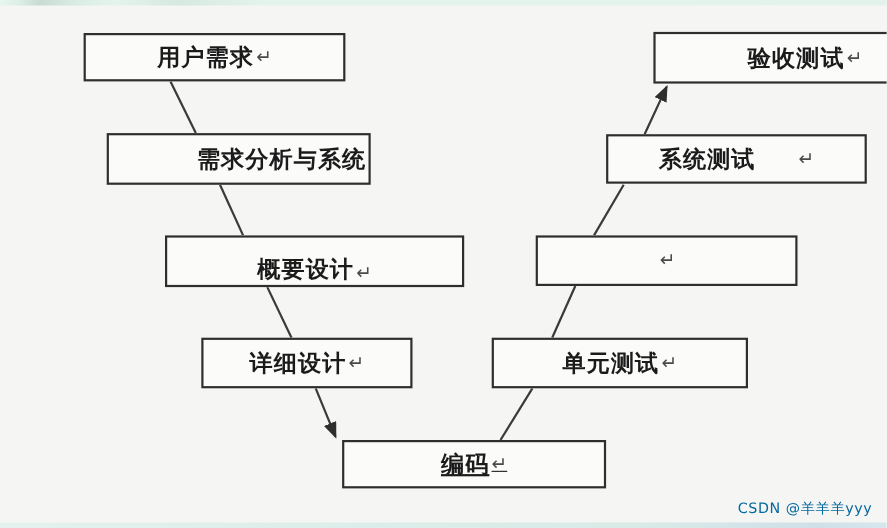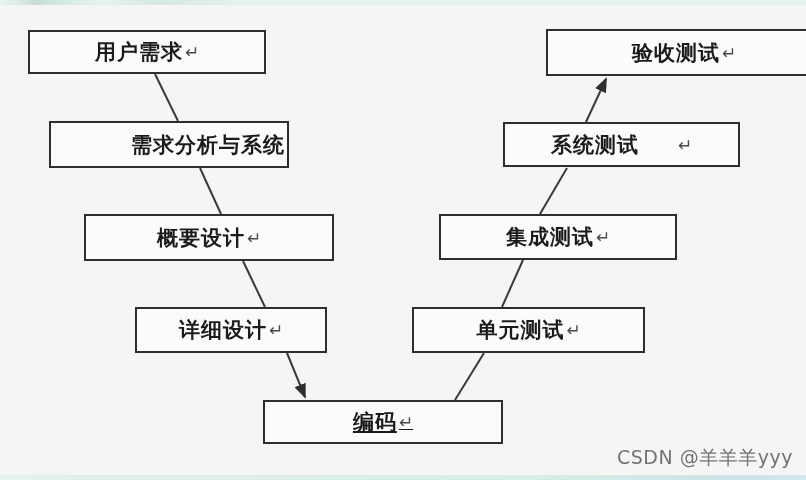--- a/index.html
+++ b/index.html
@@ -30,42 +30,43 @@
     border:2px solid #2e2e2e;
     background:#fbfbfa;
     display:flex;
     align-items:center;
     justify-content:center;
     font-size:21px;
     font-weight:bold;
     color:#1b1b1b;
     letter-spacing:1px;
     white-space:nowrap;
+    margin-left:48px;
   }
   .node .mark{
     font-size:17px;
     font-weight:normal;
     color:#4a4a4a;
     margin-left:2px;
     letter-spacing:0;
   }
   .n1{left:28px;top:30px;width:238px;height:44px;}
   .n2{left:49px;top:121px;width:240px;height:47px;justify-content:flex-end;}
-  .n3{left:84px;top:214px;width:250px;height:47px;}
+  .n3{left:102px;top:214px;width:272px;height:47px;align-items:flex-end;}
   .n4{left:135px;top:307px;width:192px;height:46px;}
   .n5{left:263px;top:400px;width:240px;height:44px;text-decoration:underline;}
-  .n6{left:412px;top:307px;width:233px;height:46px;}
+  .n6{left:399px;top:307px;width:233px;height:46px;}
   .n7{left:439px;top:214px;width:238px;height:46px;}
   .n8{left:503px;top:122px;width:237px;height:45px;gap:37px;}
   .n9{left:546px;top:29px;width:276px;height:47px;}
   .watermark{
     position:absolute;
     right:13px;bottom:9px;
-    font-size:19px;
-    color:#737373;
+    font-size:13px;
+    color:#0369a1;
     letter-spacing:0.5px;
   }
 </style>
 </head>
 <body>
 
 <div class="stage">
 
   <div class="strip-top"></div>
 
@@ -111,21 +112,20 @@
     <span class="lbl">编码</span>
       <span class="mark">↵</span>
   </div>
 
   <div class="node n6">
     <span class="lbl">单元测试</span>
       <span class="mark">↵</span>
   </div>
 
   <div class="node n7">
-    <span class="lbl">集成测试</span>
       <span class="mark">↵</span>
   </div>
 
   <div class="node n8">
     <span class="lbl">系统测试</span>
       <span class="mark">↵</span>
   </div>
 
   <div class="node n9">
     <span class="lbl">验收测试</span>

